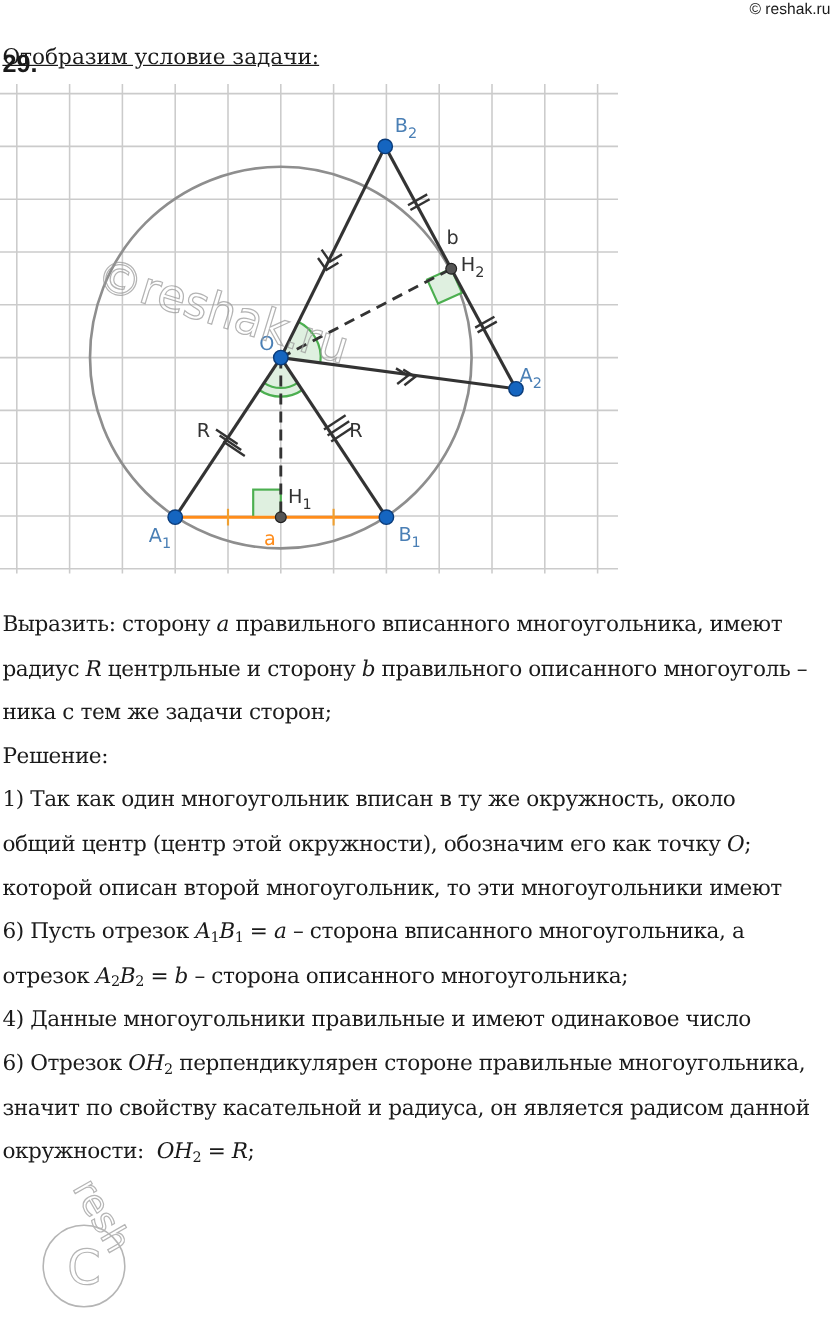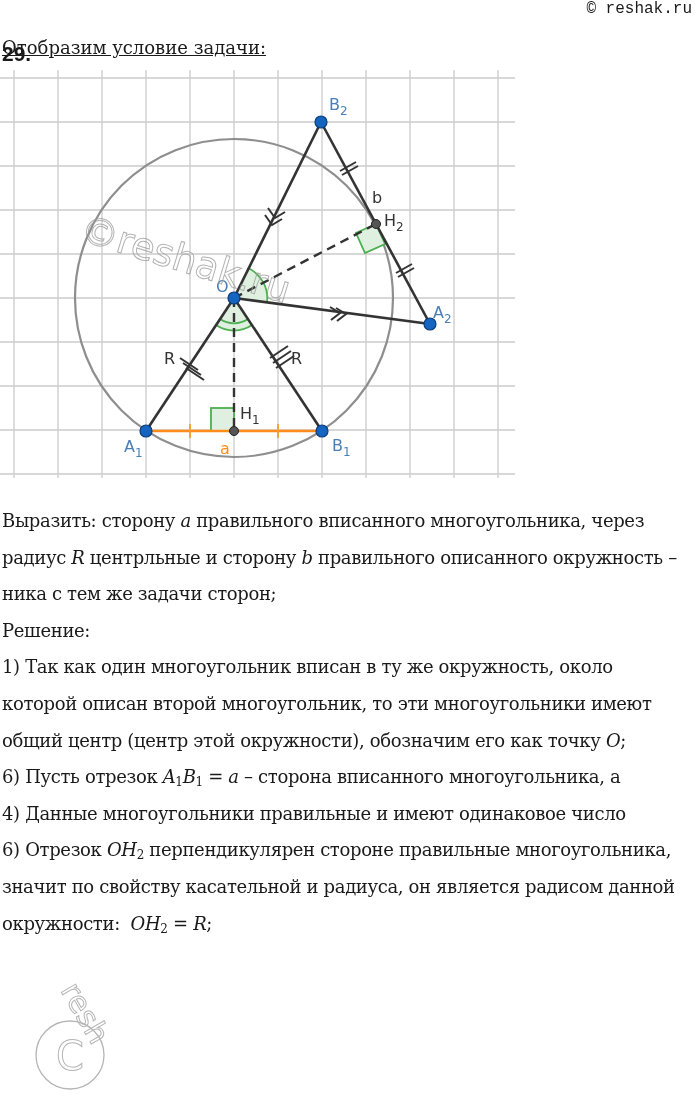--- a/index.html
+++ b/index.html
@@ -1,21 +1,21 @@
 <!DOCTYPE html>
 <html><head>
 <meta charset="utf-8">
 <style>
   html, body { margin:0; padding:0; background:#ffffff; }
   body { width:696px; height:1113px; position:relative; overflow:hidden;
          font-family:"DejaVu Serif", "Liberation Serif", serif; color:#1a1a1a; }
   .header-num { position:absolute; left:2px; top:0px; font-size:21px; font-weight:bold;
                 font-family:Liberation Sans, sans-serif;margin-top:42px; }
-  .copyright { position:absolute; right:4px; top:0px; font-size:16px;
-               font-family:Liberation Mono, monospace; }
+  .copyright { position:absolute; right:4px; top:0px; font-size:13px;
+               font-family:Liberation Sans, sans-serif; }
   .intro { position:absolute; left:2px; top:37px; font-size:18px;text-decoration:underline; }
   .figure { position:absolute; left:0; top:62px; width:530px; height:420px; }
   .text-block { position:absolute; left:2px; top:503px; width:694px; font-size:18px; }
   .line { height:36.6px; line-height:36.6px; white-space:nowrap; letter-spacing:-0.35px; }
   .math { font-style:italic; font-family:"DejaVu Serif", serif; }
   sub { font-size:12px; vertical-align:-3px; font-style:normal; }
 </style>
 </head>
 <body>
 
@@ -142,34 +142,37 @@
     <text x="291" y="364" fill="#333">R</text>
     <text x="220" y="454" fill="#ff8c1a">a</text>
     <text x="372" y="203" fill="#333">b</text>
   </g>
 
   <text x="78" y="240" transform="rotate(17 78 240)" font-family="DejaVu Sans, sans-serif" font-size="38" fill="none" stroke="#9a9a9a" stroke-width="1" opacity="0.75">©reshak.ru</text>
 </svg>
 
 <div class="text-block">
   <div class="line">
-    <span>Выразить:  сторону</span> <span class="math">a</span><span> правильного вписанного многоугольника, через</span>
+    <span>Выразить:  сторону</span> <span class="math">a</span><span> правильного вписанного многоугольника, имеют</span>
   </div>
   <div class="line">
-    <span>радиус</span> <span class="math">R</span><span> центрльные и сторону</span> <span class="math">b</span><span> правильного описанного окружность –</span>
+    <span>радиус</span> <span class="math">R</span><span> центрльные и сторону</span> <span class="math">b</span><span> правильного описанного многоуголь –</span>
   </div>
   <div class="line">ника с тем же задачи сторон;</div>
   <div class="line">Решение:</div>
   <div class="line">1) Так как один многоугольник вписан в ту же окружность, около</div>
-  <div class="line">которой описан второй многоугольник, то эти многоугольники имеют</div>
   <div class="line">
     <span>общий центр (центр этой окружности), обозначим его как точку</span> <span class="math">O</span>;
   </div>
+  <div class="line">которой описан второй многоугольник, то эти многоугольники имеют</div>
   <div class="line">
     <span>6) Пусть отрезок</span> <span class="math">A<sub>1</sub>B<sub>1</sub> = a</span> <span>– сторона вписанного многоугольника, а</span>
+  </div>
+  <div class="line">
+    <span>отрезок</span> <span class="math">A<sub>2</sub>B<sub>2</sub> = b</span> <span>– сторона описанного многоугольника;</span>
   </div>
   <div class="line">4) Данные многоугольники правильные и имеют одинаковое число</div>
   <div class="line">
     <span>6) Отрезок</span> <span class="math">OH<sub>2</sub></span> <span>перпендикулярен стороне правильные многоугольника,</span>
   </div>
   <div class="line">значит по свойству касательной и радиуса, он является радисом данной</div>
   <div class="line">
     <span>окружности:</span>&nbsp; <span class="math">OH<sub>2</sub> = R</span>;
   </div>
 </div>

